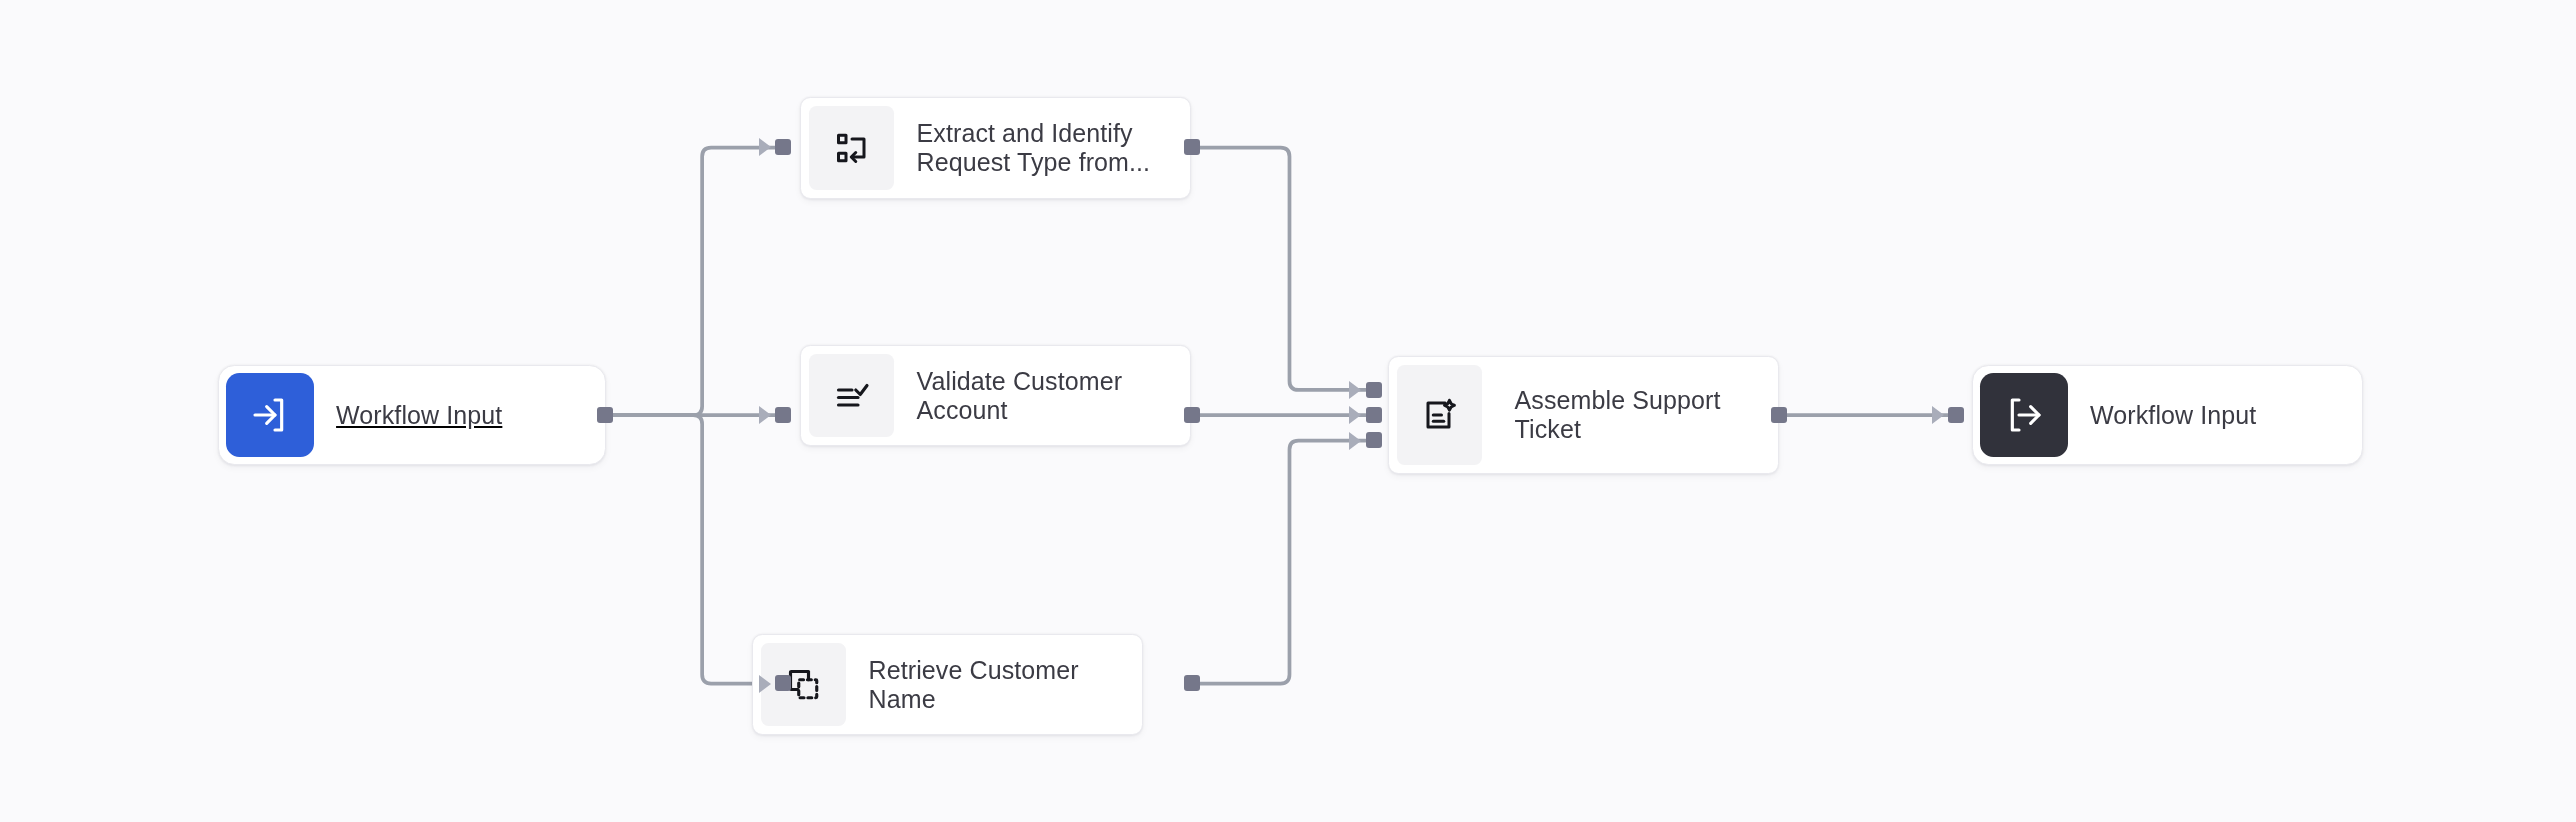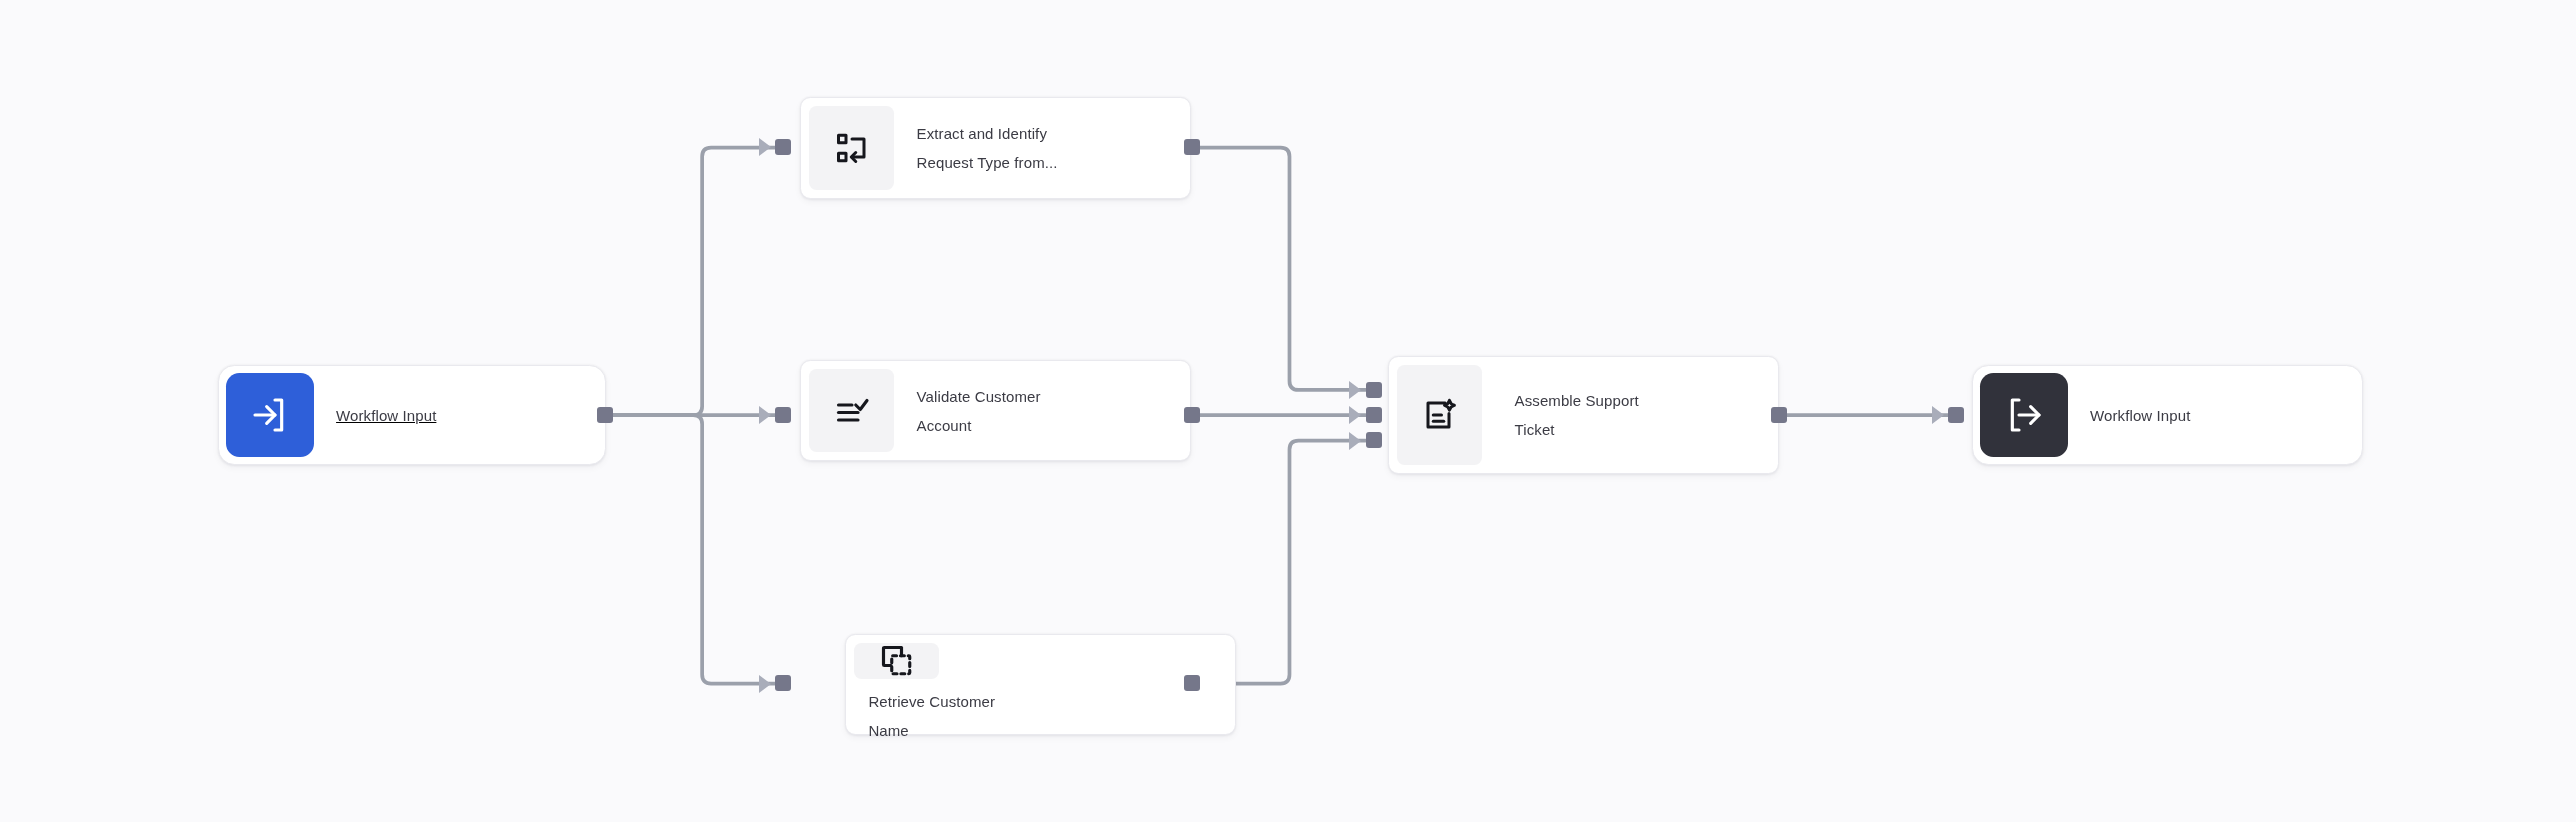--- a/index.html
+++ b/index.html
@@ -62,21 +62,21 @@
   .node-icon.blue  { background: #2e5fd9; }
   .node-icon.dark  { background: #31323b; }
 
   .node-icon svg { display: block; }
 
   .node-label {
     flex: 1 1 auto;
     display: flex;
     align-items: center;
     padding: 0 19.4px 0 22.4px;
-    font-size: 15px;
+    font-size: 25px;
     line-height: 29px;
     color: #3b3b44;
     letter-spacing: 0.1px;
     white-space: pre-line;
     font-weight: 400;
   }
   .node-label.single { white-space: nowrap; }
 
   
   .handle {
@@ -144,37 +144,37 @@
         <polyline points="14.5 15 11.5 18 14.5 21"></polyline>
       </svg>
     </div>
     <div class="node-label">Extract and Identify
 Request Type from...</div>
   </div>
   <div class="arrowhead" style="left:759px; top:138px;"></div>
   <div class="handle target" style="left:775px; top:139px;"></div>
   <div class="handle source" style="left:1184px; top:139px;"></div>
 
-  <div class="node" style="left:800px; top:360px; width:391px; height:101px;">
+  <div class="node" style="left:800px; top:345px; width:391px; height:101px;">
     <div class="node-icon grey">
       <svg width="36" height="36" viewBox="0 0 24 24" fill="none" stroke="#16171d" stroke-width="2.1" stroke-linecap="round" stroke-linejoin="round">
         <line x1="3" y1="8" x2="12" y2="8"></line>
         <line x1="3" y1="13" x2="16" y2="13"></line>
         <line x1="3" y1="18" x2="16" y2="18"></line>
         <polyline points="14.5 8 17.5 11 22 5"></polyline>
       </svg>
     </div>
     <div class="node-label">Validate Customer
 Account</div>
   </div>
   <div class="arrowhead" style="left:759px; top:406px;"></div>
   <div class="handle target" style="left:775px; top:407px;"></div>
   <div class="handle source" style="left:1184px; top:407px;"></div>
 
-  <div class="node" style="left:845px; top:634px; width:391px; height:101px;flex-direction:column;">
+  <div class="node" style="left:752px; top:634px; width:391px; height:101px;">
     <div class="node-icon grey">
       <svg width="36" height="36" viewBox="0 0 24 24" fill="none" stroke="#16171d" stroke-width="2.1" stroke-linecap="round" stroke-linejoin="round">
         <path d="M14.5 3 H3.5 a0.5 0.5 0 0 0 -0.5 0.5 V14.5 a0.5 0.5 0 0 0 0.5 0.5 H8"></path>
         <path d="M15 3 v5.5"></path>
         <g stroke-dasharray="2.6 2.6">
           <rect x="8.5" y="8.5" width="12" height="12" rx="0.6"></rect>
         </g>
       </svg>
     </div>
     <div class="node-label">Retrieve Customer

